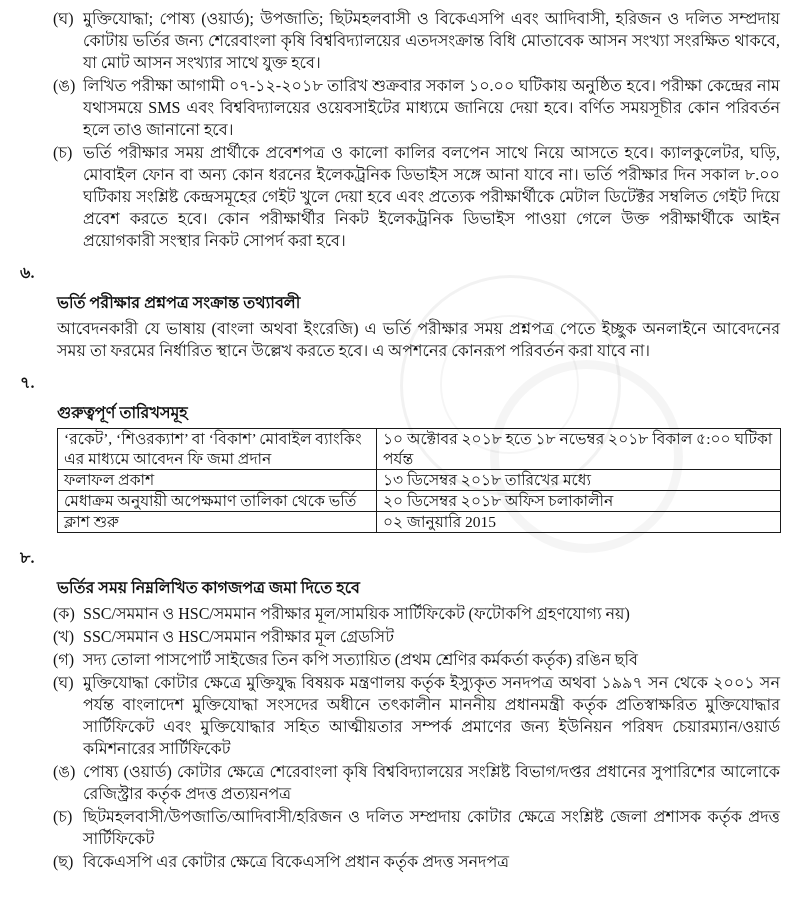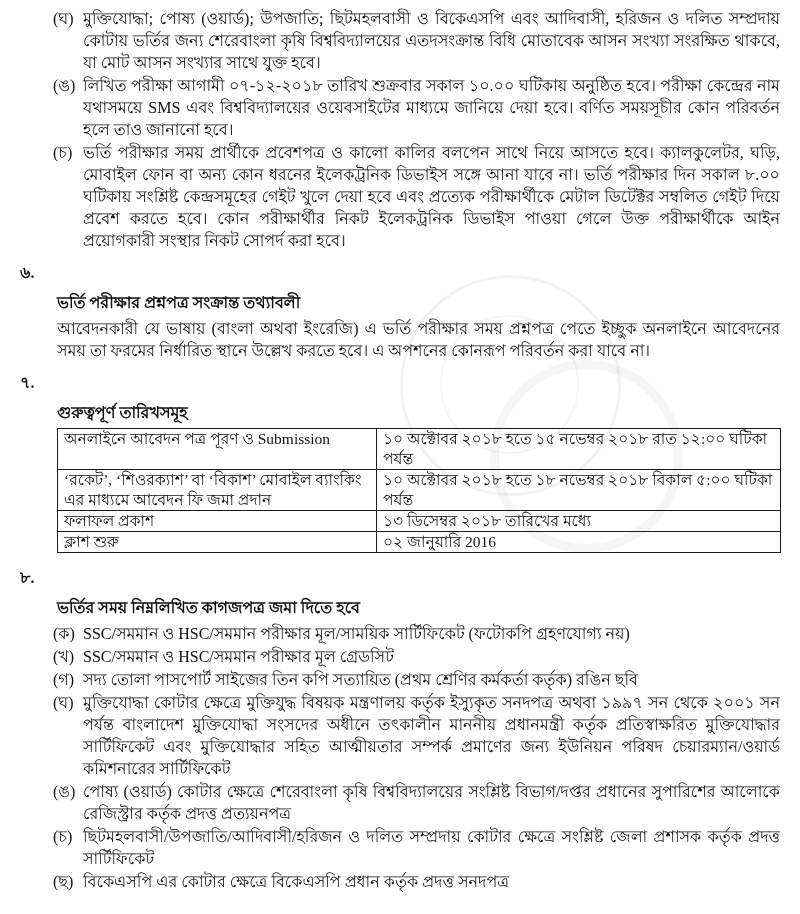--- a/index.html
+++ b/index.html
@@ -88,34 +88,34 @@
     </div>
 
     <div class="sec">
       <div class="sec-head">
         <span class="num">৭.</span>
         <span class="title">গুরুত্বপূর্ণ তারিখসমূহ</span>
       </div>
       <table class="dates">
         <tbody>
           <tr>
-            <td class="event">অনলাইনে আবেদন পত্র পূরণ ও Submission</td>
-            <td class="date">১০ অক্টোবর ২০১৮ হতে ১৫ নভেম্বর ২০১৮ রাত ১২:০০ ঘটিকা পর্যন্ত</td>
-          </tr>
-          <tr>
             <td class="event">‘রকেট’, ‘শিওরক্যাশ’ বা ‘বিকাশ’ মোবাইল ব্যাংকিং এর মাধ্যমে আবেদন ফি জমা প্রদান</td>
             <td class="date">১০ অক্টোবর ২০১৮ হতে ১৮ নভেম্বর ২০১৮ বিকাল ৫:০০ ঘটিকা পর্যন্ত</td>
           </tr>
           <tr>
             <td class="event">ফলাফল প্রকাশ</td>
             <td class="date">১৩ ডিসেম্বর ২০১৮ তারিখের মধ্যে</td>
           </tr>
           <tr>
+            <td class="event">মেধাক্রম অনুযায়ী অপেক্ষমাণ তালিকা থেকে ভর্তি</td>
+            <td class="date">২০ ডিসেম্বর ২০১৮ অফিস চলাকালীন</td>
+          </tr>
+          <tr>
             <td class="event">ক্লাশ শুরু</td>
-            <td class="date">০২ জানুয়ারি 2016</td>
+            <td class="date">০২ জানুয়ারি 2015</td>
           </tr>
         </tbody>
       </table>
     </div>
 
     <div class="sec s8" style="margin-top:14px;">
       <div class="sec-head">
         <span class="num">৮.</span>
         <span class="title">ভর্তির সময় নিম্নলিখিত কাগজপত্র জমা দিতে হবে</span>
       </div>

